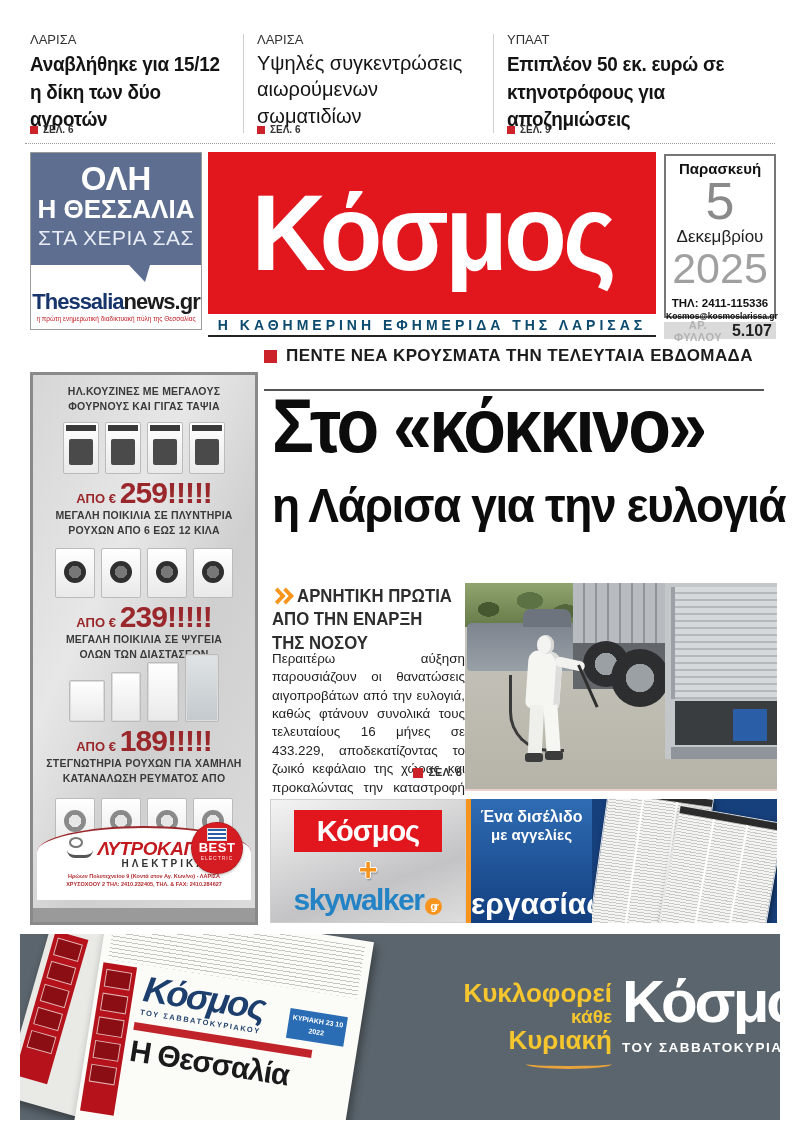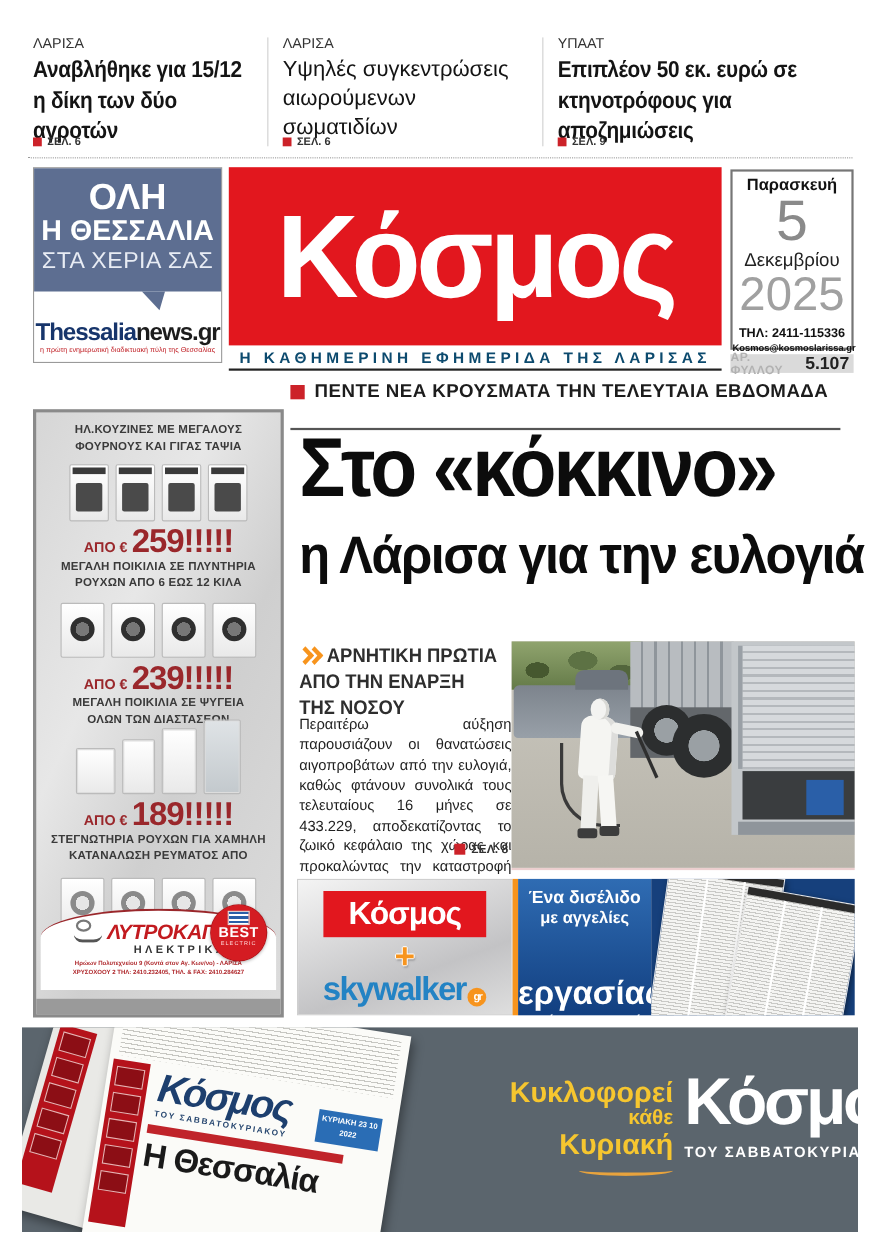--- a/index.html
+++ b/index.html
@@ -33,21 +33,21 @@
   .brand{color:#fff;font-size:103px;font-weight:bold;letter-spacing:-4px;line-height:1;transform:scaleY(1.04);}
   #subTitle{position:absolute;left:208px;top:317px;width:448px;text-align:center;font-size:14px;font-weight:bold;letter-spacing:4px;color:#0c4a6e;border-bottom:2px solid #222;padding-bottom:2px;}
 
   #dateBox{position:absolute;left:664px;top:154px;width:112px;height:164px;border:2px solid #767676;box-sizing:border-box;text-align:center;background:#fff;}
   .d-weekday{font-size:15px;font-weight:bold;margin-top:4px;}
   .d-day{font-size:52px;font-weight:400;color:#8a8a8a;line-height:.95;}
   .d-month{font-size:17px;color:#222;margin-top:1px;}
   .d-year{font-size:43px;font-weight:300;color:#a0a0a0;line-height:1;}
   .d-phone{font-size:11.5px;font-weight:bold;margin-top:7px;}
   .d-email{font-size:8.5px;font-weight:bold;margin-top:2px;}
-  #issueStrip{position:absolute;left:664px;top:322px;width:112px;height:17px;background:#dadada;display:flex;align-items:center;justify-content:flex-end;gap:0;padding-right:4px;box-sizing:border-box;}
+  #issueStrip{position:absolute;left:664px;top:322px;width:112px;height:17px;background:#dadada;display:flex;align-items:center;justify-content:flex-end;gap:0;padding-right:4px;box-sizing:border-box;text-align:center;}
   .issue-label{font-size:11px;font-weight:bold;color:#b2b2b2;letter-spacing:.5px;}
   .issue-num{font-size:16px;font-weight:bold;color:#222;}
 
   
   #leadBar{position:absolute;left:264px;top:346px;width:500px;padding-bottom:23px;border-bottom:2px solid #555;font-size:17px;font-weight:600;letter-spacing:.4px;color:#1c1c1c;}
   #leadBar .redsq{width:13px;height:13px;margin-right:9px;}
   #h1{position:absolute;left:272px;top:388px;width:505px;font-size:76px;font-weight:900;color:#0c0c0c;letter-spacing:-3px;white-space:nowrap;transform:scaleX(.92);transform-origin:left top;line-height:1;}
   #h2{position:absolute;left:272px;top:482px;width:505px;font-size:48px;font-weight:900;color:#0c0c0c;letter-spacing:-1.5px;white-space:nowrap;transform:scaleX(.96);transform-origin:left top;line-height:1;}
 
   

